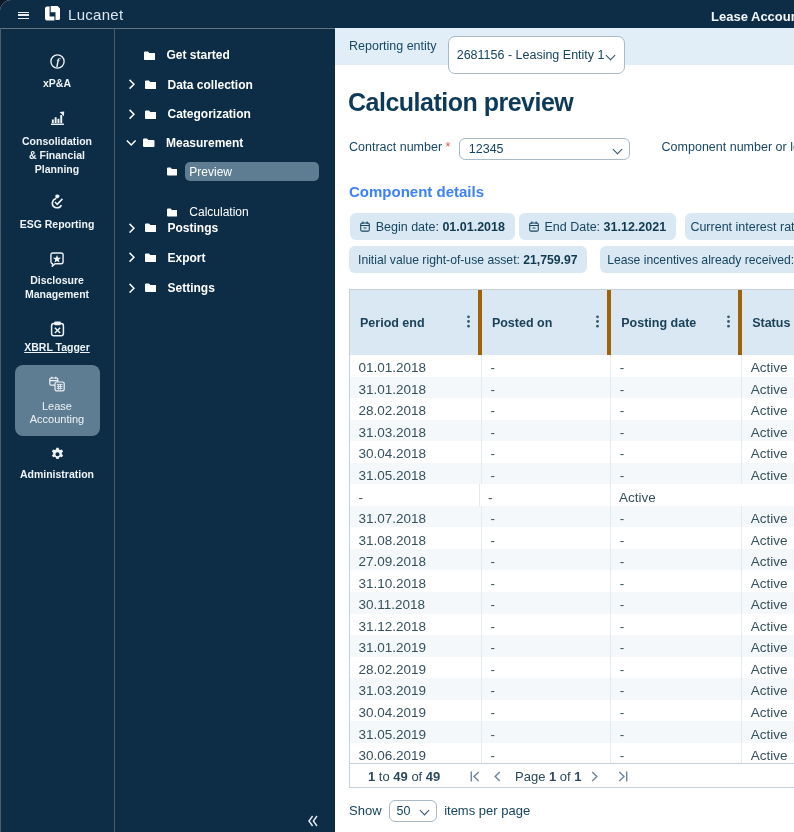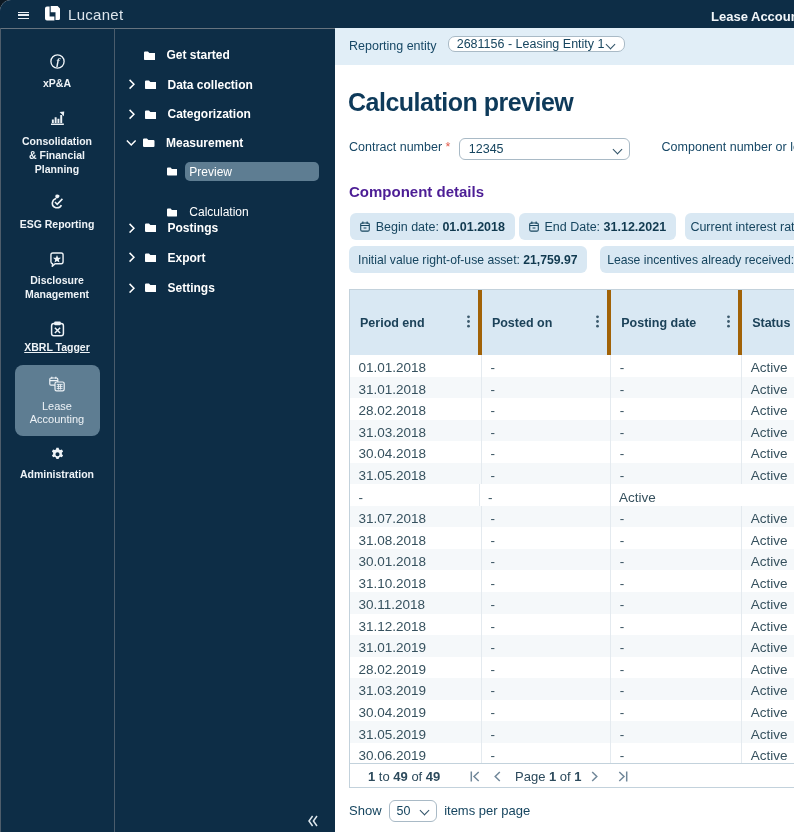--- a/index.html
+++ b/index.html
@@ -35,21 +35,21 @@
 .content { position:absolute; left:335px; top:28px; width:459px; height:804px; background:#fff; }
 .entitybar { position:absolute; left:0; top:0; width:459px; height:37px; background:#e1eef7; }
 .entlabel { position:absolute; left:14px; top:11px; font-size:12.5px; color:#174866; }
 .seldrop { position:absolute; background:#fff; border:1px solid #a9bac6; border-radius:7px; font-size:12.5px; color:#16455f; display:flex; align-items:center; padding:0 8px; white-space:nowrap; }
 .chevdown { margin-left:auto; width:11px; height:8px; position:relative; flex:none; }
 .chevdown::before { content:""; position:absolute; left:1.5px; top:0.5px; width:6px; height:6px; border-right:1.7px solid #2e5166; border-bottom:1.7px solid #2e5166; transform:rotate(45deg); }
 h1 { position:absolute; left:13px; top:60px; font-size:25px; font-weight:bold; color:#0e3a5a; letter-spacing:-0.5px; }
 .ctlabel { position:absolute; left:14px; top:112px; font-size:12.5px; color:#174866; }
 .ctlabel .req { color:#e25a4a; }
 .complabel { position:absolute; left:326.6px; top:112px; font-size:12.5px; color:#174866; white-space:nowrap; }
-.secthead { position:absolute; left:14px; top:154.5px; font-size:15px; font-weight:bold; color:#4c1d95; }
+.secthead { position:absolute; left:14px; top:154.5px; font-size:15px; font-weight:bold; color:#3b82f6; }
 .chip { position:absolute; height:27px; background:#d9e8f3; border-radius:6px; display:flex; align-items:center; padding:0 10px; font-size:12.5px; color:#16455f; white-space:nowrap; }
 .chip b { color:#10394f; }
 .calico { margin-right:6px; display:inline-flex; }
 
 
 .grid { position:absolute; left:14px; top:261px; width:600px; height:499px; border:1px solid #c3d2dc; background:#fff; }
 .ghead { position:absolute; left:0; top:0; width:598px; height:65px; background:#d9e8f3; display:flex; }
 .gcol { position:relative; display:flex; align-items:center; padding-left:10px; font-size:12.5px; font-weight:bold; color:#1c4259; border-right:4px solid #a16207; }
 .gcol .dots { position:absolute; right:8px; top:50%; transform:translateY(-50%); }
 .gbody { position:absolute; left:0; top:65px; width:598px; }
@@ -206,21 +206,21 @@
           </svg>
         </span>Settings</div>
     <svg class="collapse" style="position:absolute; right:17px; bottom:5px;" width="10" height="12" viewBox="0 0 10 12">
         <path d="M4.6,1 L1,6 L4.6,11 M9,1 L5.4,6 L9,11" fill="none" stroke="#dfe8ee" stroke-width="1.5"></path>
       </svg>
   </div>
 
   <div class="content">
     <div class="entitybar">
       <div class="entlabel">Reporting entity</div>
-      <div class="seldrop" style="left:112.7px; top:8px; width:177.7px; height:16px;">2681156 - Leasing Entity 1<span class="chevdown"></span></div>
+      <div class="seldrop" style="left:112.7px; top:8px; width:177.7px; height:38px;">2681156 - Leasing Entity 1<span class="chevdown"></span></div>
     </div>
     <h1>Calculation preview</h1>
     <div class="ctlabel">Contract number <span class="req">*</span></div>
     <div class="seldrop" style="left:123.8px; top:110px; width:171.7px; height:22px; border-radius:6px; padding:0 6px 0 9px;">12345<span class="chevdown"></span></div>
     <div class="complabel">Component number or le</div>
     <div class="secthead">Component details</div>
 
     <div class="chip" style="left:14.7px; top:185px;"><span class="calico">
           <svg width="10" height="11" viewBox="0 0 14 15">
             <rect x="1" y="2.5" width="12" height="11.5" rx="2" fill="none" stroke="#16455f" stroke-width="1.5"></rect>
@@ -304,21 +304,21 @@
             <div class="gcell" style="width:131px;">-</div>
             <div class="gcell" style="width:206px; border-right:none;">Active</div>
           </div>
           <div class="grow">
             <div class="gcell" style="width:132px;">31.08.2018</div>
             <div class="gcell" style="width:129.5px;">-</div>
             <div class="gcell" style="width:131px;">-</div>
             <div class="gcell" style="width:206px; border-right:none;">Active</div>
           </div>
           <div class="grow">
-            <div class="gcell" style="width:132px;">30.01.2018</div>
+            <div class="gcell" style="width:132px;">27.09.2018</div>
             <div class="gcell" style="width:129.5px;">-</div>
             <div class="gcell" style="width:131px;">-</div>
             <div class="gcell" style="width:206px; border-right:none;">Active</div>
           </div>
           <div class="grow">
             <div class="gcell" style="width:132px;">31.10.2018</div>
             <div class="gcell" style="width:129.5px;">-</div>
             <div class="gcell" style="width:131px;">-</div>
             <div class="gcell" style="width:206px; border-right:none;">Active</div>
           </div>

